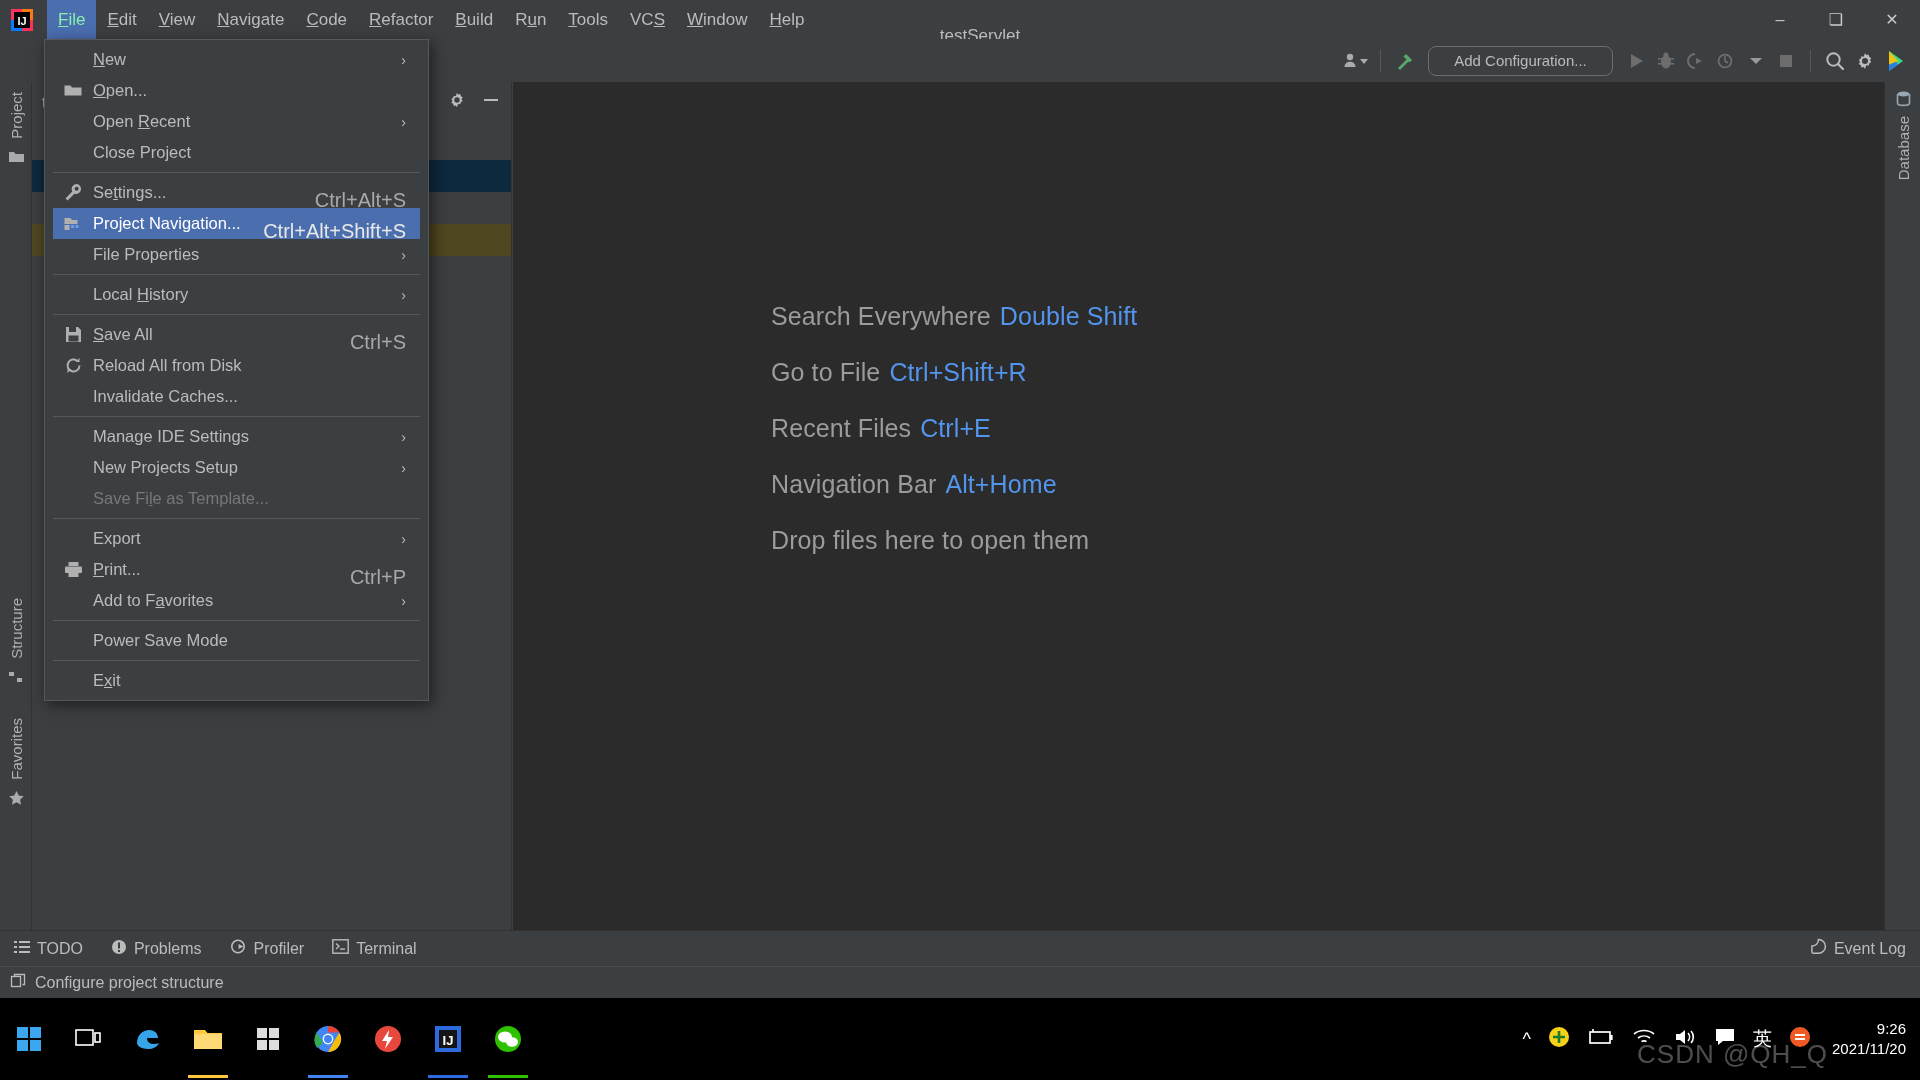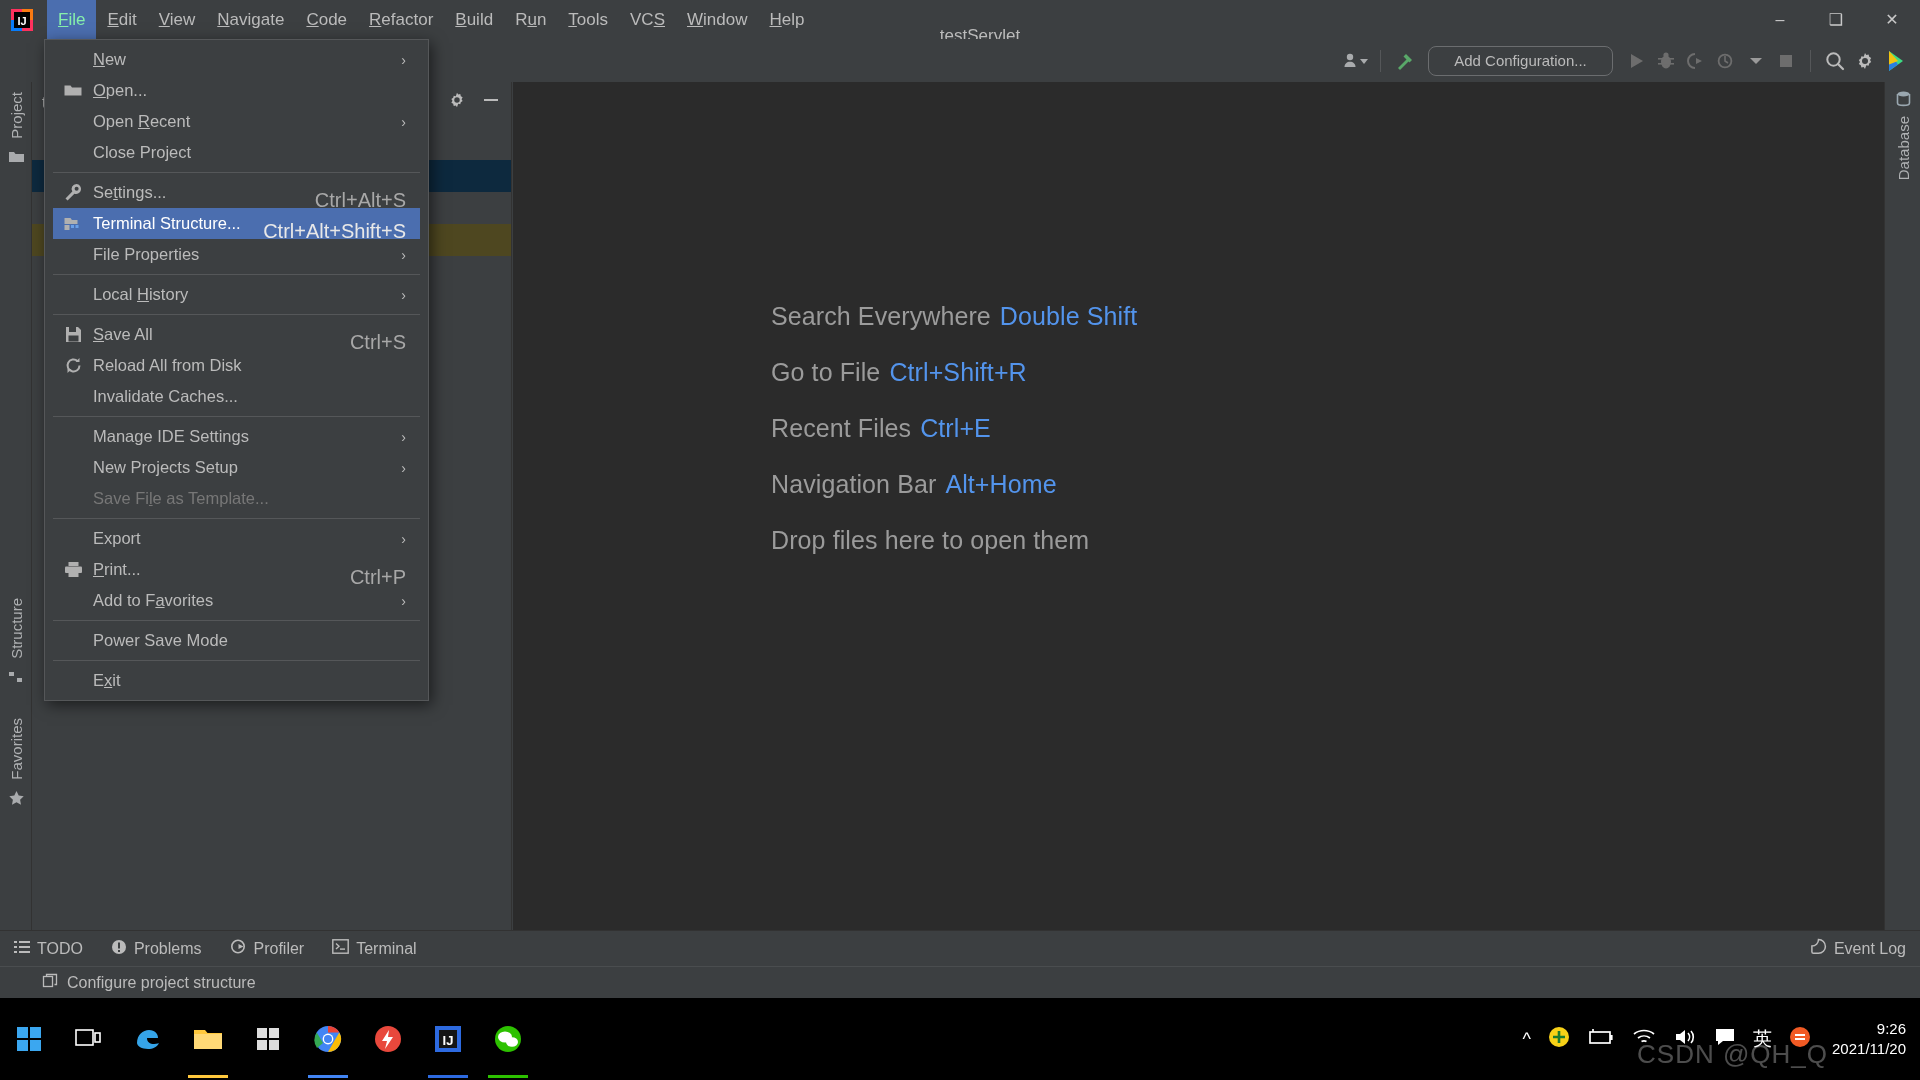--- a/index.html
+++ b/index.html
@@ -132,21 +132,20 @@
   }
   .bb-right { margin-left: auto; }
 
   
   .statusbar {
     position: absolute; left: 0; bottom: 82px; width: 1920px; height: 32px;
     background: #3c3f41;
     display: flex; align-items: center;
     color: #bbbbbb; font-size: 16px;
     border-top: 1px solid #4a4d4f;
-    padding-left: 32px;
   }
   .status-left { display: flex; align-items: center; gap: 9px; padding-left: 10px; }
 
   
   .taskbar {
     position: absolute; left: 0; bottom: 0; width: 1920px; height: 82px;
     background: #000000;
     display: flex; align-items: center;
   }
   .tb-start {
@@ -626,21 +625,21 @@
       </div>
       <div class="pop-item selected">
         <span class="pop-ico">
           <svg width="19" height="16" viewBox="0 0 19 16">
             <path d="M0.5 2h6l1.4 2h5.6v4H0.5z" fill="#b0b0b0"></path>
             <rect x="0.5" y="9" width="5" height="5" fill="#b0b0b0"></rect>
             <rect x="7" y="9" width="3" height="3" fill="#6aa0e8"></rect>
             <rect x="11.5" y="9" width="3" height="3" fill="#6aa0e8"></rect>
           </svg>
         </span>
-        <span class="pop-label">Terminal Structure...</span>
+        <span class="pop-label">Project Navigation...</span>
         <span class="pop-short">Ctrl+Alt+Shift+S</span>
       </div>
       <div class="pop-item">
         <span class="pop-ico"></span>
         <span class="pop-label">File Properties</span>
         <span class="pop-arrow">›</span>
       </div>
       <div class="pop-sep"></div>
       <div class="pop-item">
         <span class="pop-ico"></span>

